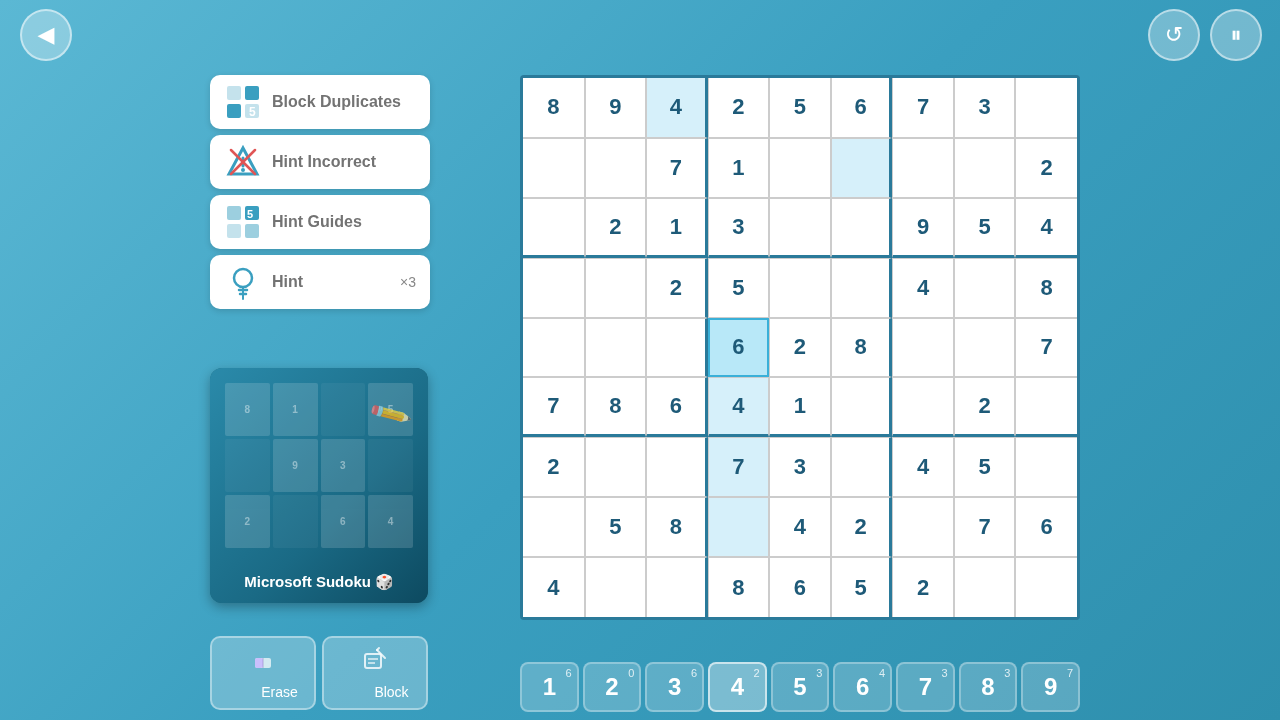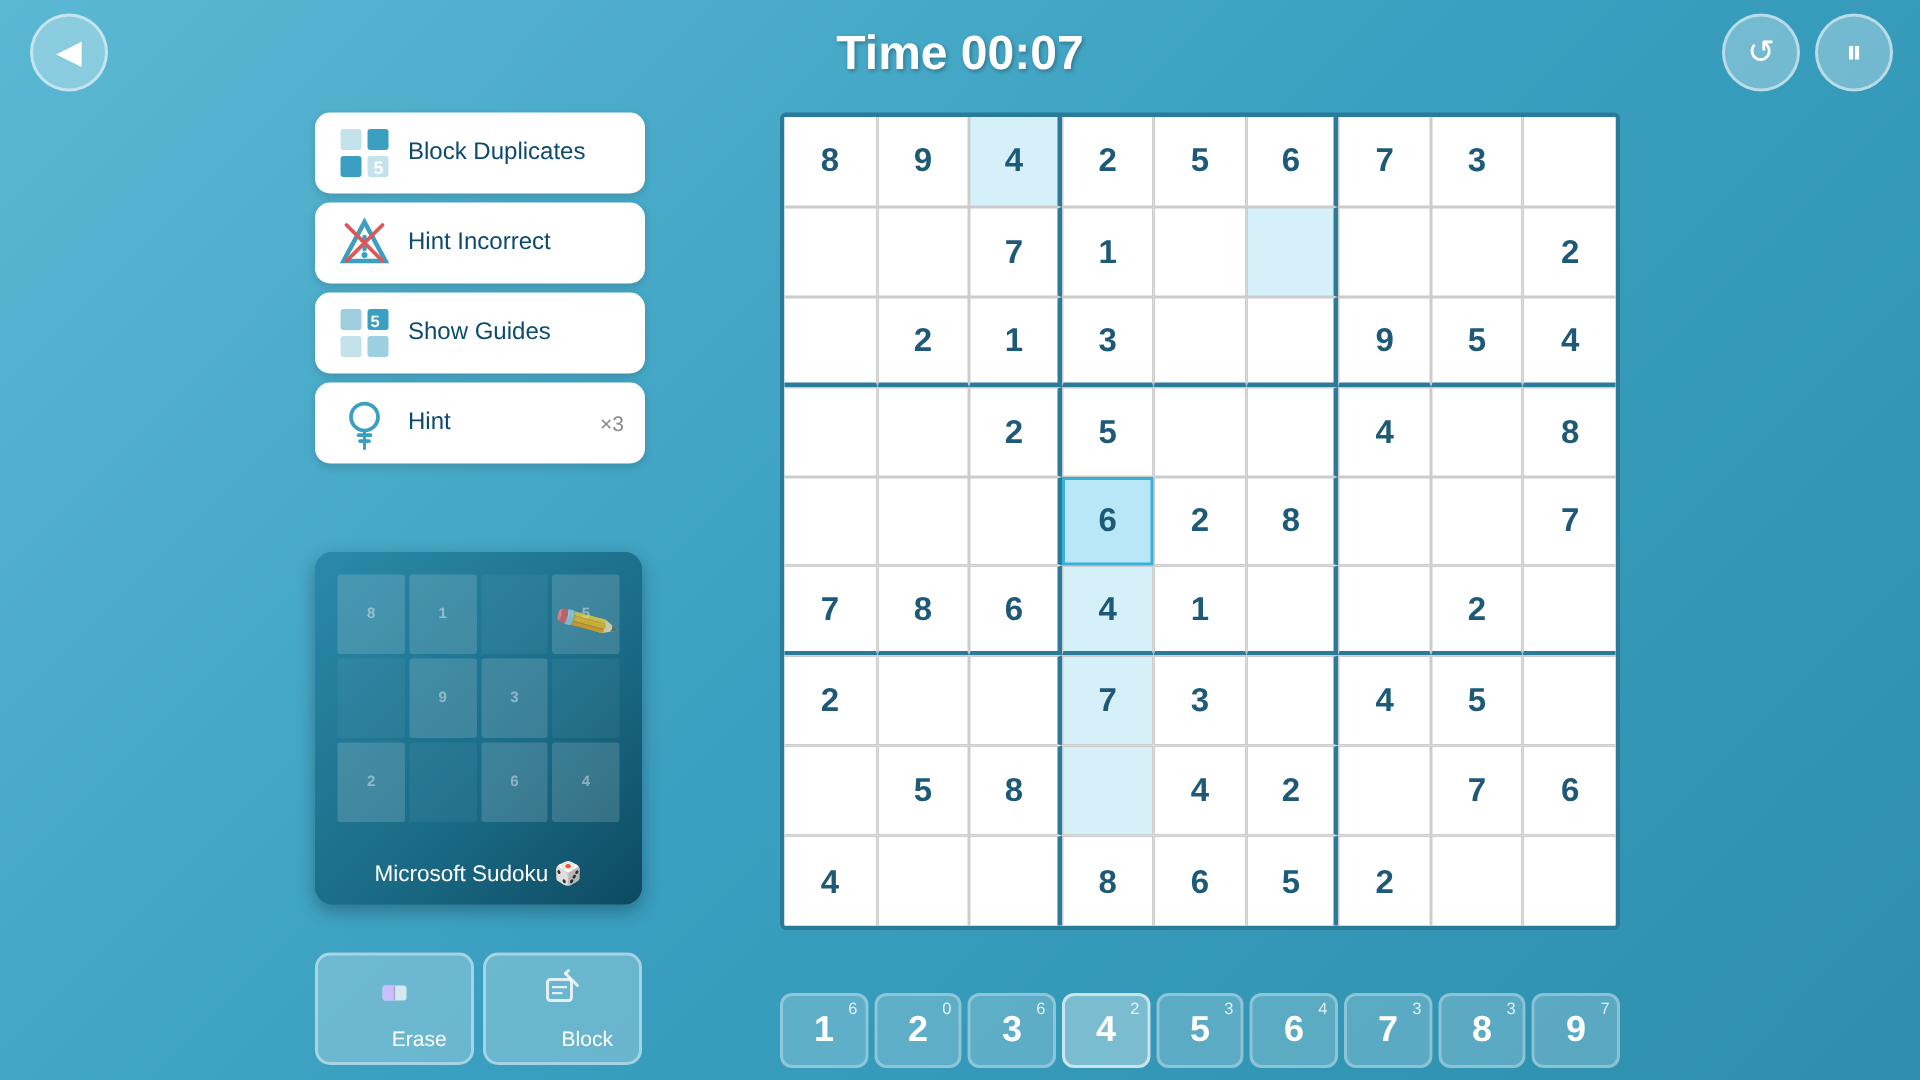--- a/index.html
+++ b/index.html
@@ -99,22 +99,22 @@
     .menu-item-icon {
       width: 38px;
       height: 38px;
       display: flex;
       align-items: center;
       justify-content: center;
       flex-shrink: 0;
     }
     .menu-item-label {
       font-size: 16px;
-      color: #0c4a6e;
-      font-weight: 400;
+      color: #737373;
+      font-weight: 700;
     }
     .hint-badge {
       margin-left: auto;
       font-size: 14px;
       color: #888;
     }
 
     
     .game-card {
       position: absolute;
@@ -140,21 +140,21 @@
       background: linear-gradient(135deg, #2a8aaa 0%, #1a6a85 60%, #0d4a60 100%);
     }
     .game-card-label {
       position: absolute;
       bottom: 12px;
       left: 0;
       right: 0;
       text-align: center;
       color: white;
       font-size: 15px;
-      font-weight: 400;
+      font-weight: 700;
     }
 
     
     .bottom-tools {
       position: absolute;
       bottom: 10px;
       left: 210px;
       width: 218px;
       display: flex;
       gap: 6px;
@@ -251,21 +251,20 @@
       right: 5px;
       font-size: 11px;
       color: rgba(255,255,255,0.8);
     }
   </style>
 </head>
 <body>
 
 <div class="header">
   <button class="back-btn">◀</button>
-  <span class="header-title">Time 00:07</span>
   <button class="undo-btn">↺</button>
   <button class="pause-btn">⏸</button>
 </div>
 
 <div class="left-panel">
   <div class="menu-item">
     <div class="menu-item-icon">
       <svg width="36" height="36" viewBox="0 0 36 36">
         <rect x="2" y="2" width="14" height="14" rx="2" fill="#3a9fc0" opacity="0.3"></rect>
         <rect x="20" y="2" width="14" height="14" rx="2" fill="#3a9fc0"></rect>
@@ -294,21 +293,21 @@
   <div class="menu-item">
     <div class="menu-item-icon">
       <svg width="36" height="36" viewBox="0 0 36 36">
         <rect x="2" y="2" width="14" height="14" rx="2" fill="#3a9fc0" opacity="0.5"></rect>
         <rect x="20" y="2" width="14" height="14" rx="2" fill="#3a9fc0"></rect>
         <rect x="2" y="20" width="14" height="14" rx="2" fill="#3a9fc0" opacity="0.3"></rect>
         <rect x="20" y="20" width="14" height="14" rx="2" fill="#3a9fc0" opacity="0.5"></rect>
         <text x="22" y="14" font-size="11" fill="white" font-weight="bold">5</text>
       </svg>
     </div>
-    <span class="menu-item-label">Show Guides</span>
+    <span class="menu-item-label">Hint Guides</span>
   </div>
 
   <div class="menu-item">
     <div class="menu-item-icon">
       <svg width="36" height="36" viewBox="0 0 36 36">
         <circle cx="18" cy="14" r="9" fill="none" stroke="#3a9fc0" stroke-width="2.5"></circle>
         <line x1="14" y1="26" x2="22" y2="26" stroke="#3a9fc0" stroke-width="2.5" stroke-linecap="round"></line>
         <line x1="15" y1="30" x2="21" y2="30" stroke="#3a9fc0" stroke-width="2.5" stroke-linecap="round"></line>
         <line x1="18" y1="23" x2="18" y2="35" stroke="#3a9fc0" stroke-width="2" stroke-linecap="round"></line>
       </svg>

